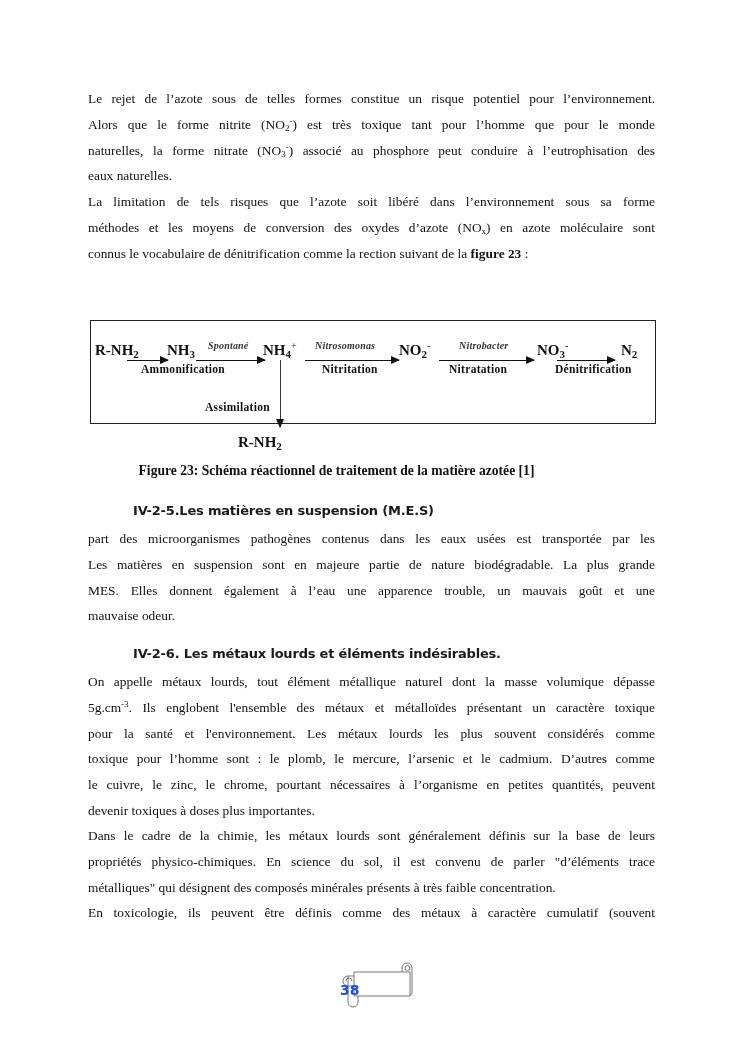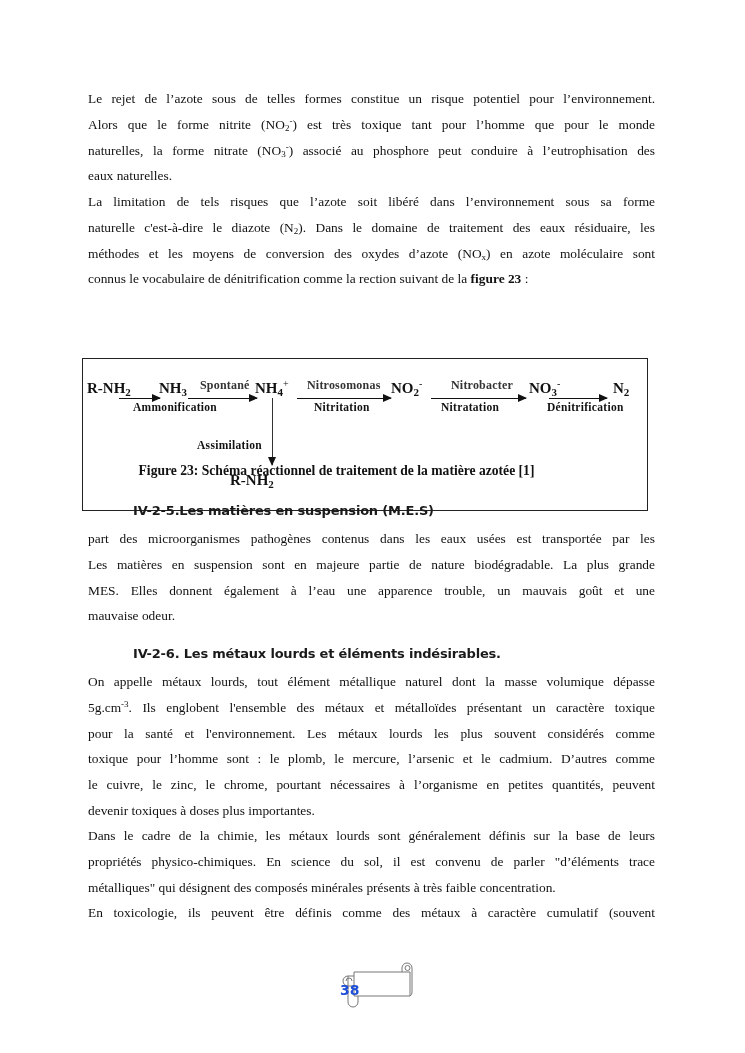--- a/index.html
+++ b/index.html
@@ -11,26 +11,26 @@
   .p .ln { display: block; text-align: justify; text-align-last: justify; white-space: nowrap; }
   .p .ln.last { text-align-last: left; }
   sub { font-size: 9px; vertical-align: -2px; line-height: 0; }
   sup { font-size: 9px; vertical-align: 5px; line-height: 0; }
   b { font-weight: bold; }
   .heading { position: absolute; left: 133px; font-family: "DejaVu Sans", "Liberation Sans", sans-serif;
              font-weight: bold; font-size: 13px; color: #1a1a1a; letter-spacing: -0.2px; }
   .caption { position: absolute; left: 0; width: 675px; top: 463px; text-align: center;
              font-weight: bold; font-size: 13.6px; }
   .caption span { position: relative; left: -1px; }
-  .diagram { position: absolute; left: 82px; top: 320px; width: 566px; height: 153px;
-             border: 1.3px solid #222; box-sizing: border-box; margin-top: 38px; }
+  .diagram { position: absolute; left: 90px; top: 320px; width: 566px; height: 104px;
+             border: 1.3px solid #222; box-sizing: border-box; }
   .chem { position: absolute; font-weight: bold; font-size: 15px; white-space: nowrap; }
   .chem sub { font-size: 11px; vertical-align: -3px; }
   .chem sup { font-size: 10px; vertical-align: 6px; font-weight: normal; }
-  .small { position: absolute; font-size: 12px; white-space: nowrap; font-weight: bold; color: #333; letter-spacing: 0.2px; }
+  .small { position: absolute; font-size: 10px; white-space: nowrap; font-weight: bold; color: #333; letter-spacing: 0.2px; font-style: italic; }
   .lbl { position: absolute; font-size: 11.5px; font-weight: bold; white-space: nowrap; letter-spacing: 0.3px; }
   .arrow-h { position: absolute; height: 1.4px; background: #111; }
   .arrow-h::after { content: ""; position: absolute; right: -1px; top: -4px;
                     border-left: 9px solid #111; border-top: 4.7px solid transparent; border-bottom: 4.7px solid transparent; }
   .arrow-v { position: absolute; width: 1.4px; background: #333; }
   .arrow-v::after { content: ""; position: absolute; bottom: -1px; left: -4px;
                     border-top: 9px solid #111; border-left: 4.7px solid transparent; border-right: 4.7px solid transparent; }
   .scroll { position: absolute; left: 340px; top: 962px; width: 78px; height: 46px; }
   .page-num { position: absolute; left: 0; width: 78px; top: 20px; text-align: left;
               font-family: "DejaVu Sans", "Liberation Sans", sans-serif; font-weight: bold; font-size: 14px; color: #1d4ed8; }
@@ -42,21 +42,20 @@
 
   <div class="p" style="top:86px;">
     <span class="ln">Le rejet de l’azote sous de telles formes constitue un risque potentiel pour l’environnement.</span>
     <span class="ln"><span>Alors que le forme nitrite (NO</span><sub>2</sub><sup>-</sup><span>) est très toxique tant pour l’homme que pour le monde</span></span>
     <span class="ln"><span>naturelles, la forme nitrate (NO</span><sub>3</sub><sup>-</sup><span>) associé au phosphore peut conduire à l’eutrophisation des</span></span>
     <span class="ln last">eaux naturelles.</span>
   </div>
 
   <div class="p" style="top:189px;">
     <span class="ln">La limitation de tels risques que l’azote soit libéré dans l’environnement sous sa forme</span>
-    <span class="ln"><span>naturelle c'est-à-dire le diazote (N</span><sub>2</sub><span>). Dans le domaine de traitement des eaux résiduaire, les</span></span>
     <span class="ln"><span>méthodes et les moyens de conversion des oxydes d’azote (NO</span><sub>x</sub><span>) en azote moléculaire sont</span></span>
     <span class="ln last"><span>connus le vocabulaire de dénitrification comme la rection suivant de la </span><b>figure 23</b><span> :</span></span>
   </div>
 
   <div class="diagram">
     <span class="chem" style="left:4px; top:21px;"><span>R-NH</span><sub>2</sub></span>
     <div class="arrow-h" style="left:36px; top:39px; width:41px;"></div>
     <span class="chem" style="left:76px; top:21px;"><span>NH</span><sub>3</sub></span>
     <span class="lbl" style="left:50px; top:42px;">Ammonification</span>
 

